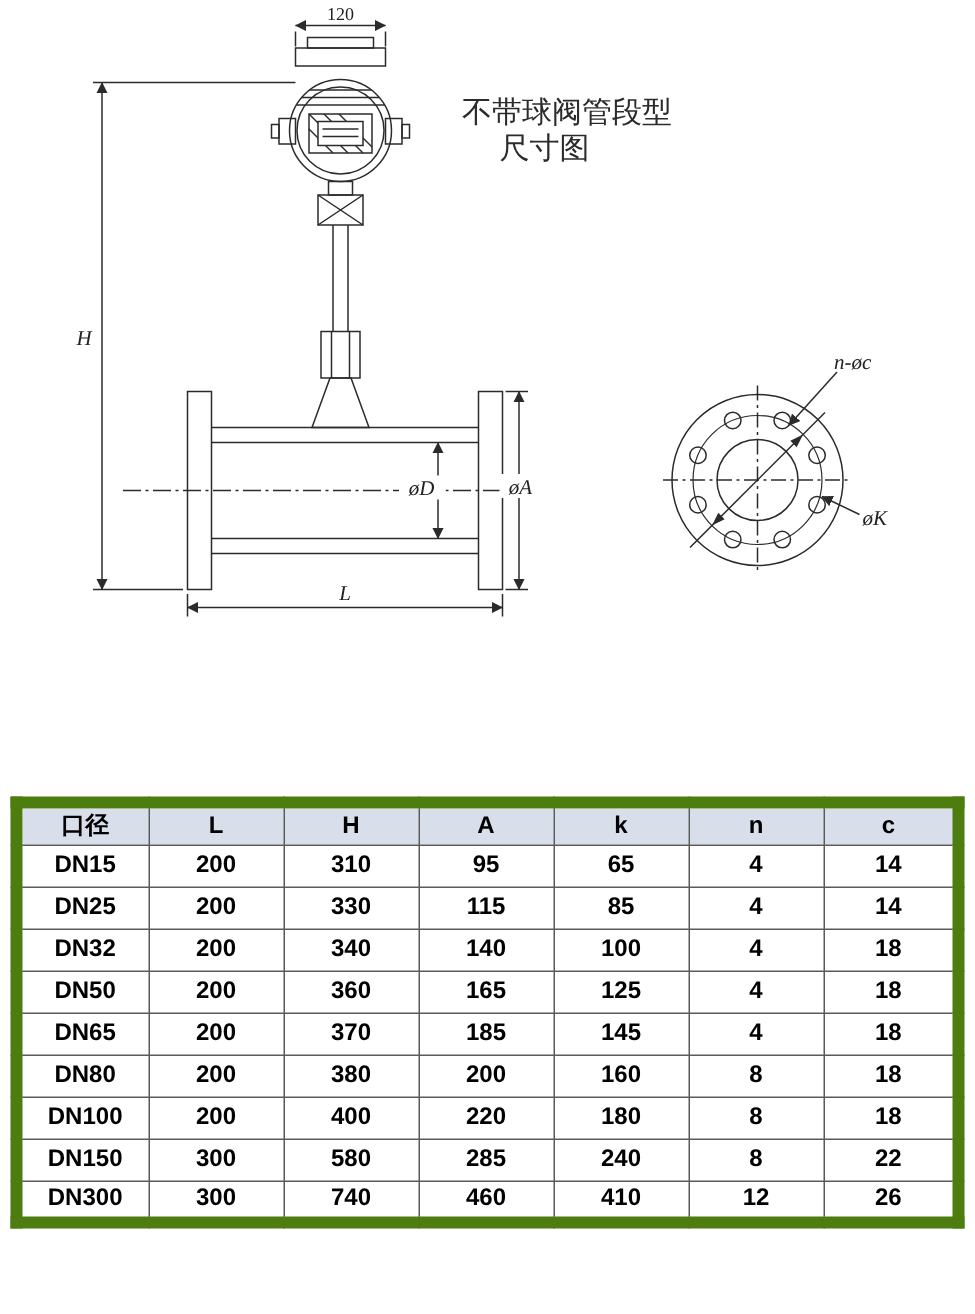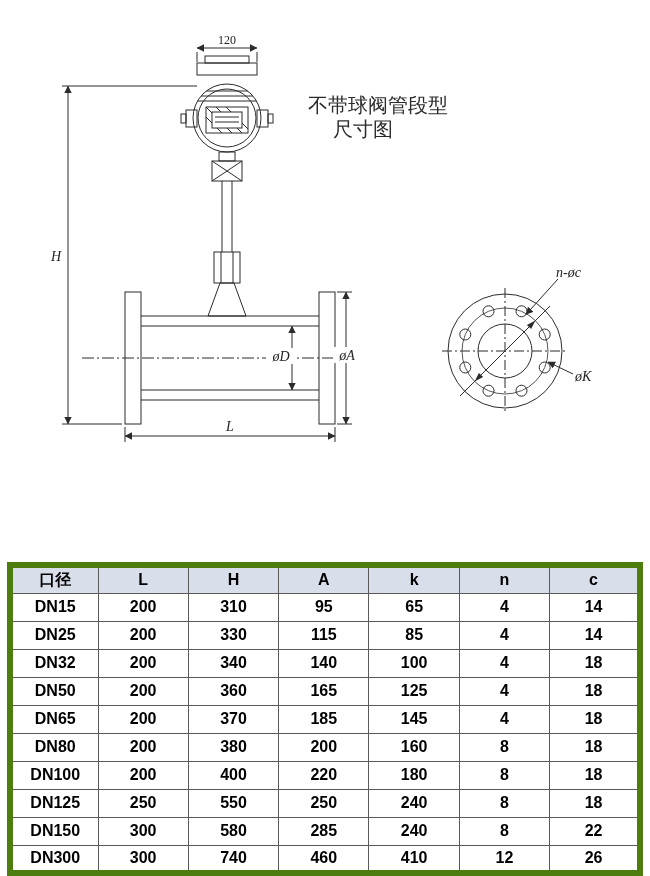--- a/index.html
+++ b/index.html
@@ -3,31 +3,31 @@
 <meta charset="utf-8">
 <style>
   * { box-sizing: border-box; }
   html, body { margin: 0; padding: 0; }
   body {
     width: 650px; height: 876px;
     background: #ffffff;
     font-family: "Liberation Sans", sans-serif;
   }
   .sheet { width: 650px; height: 876px; position: relative; background:#fff; }
-  .drawing-area { width: 650px; height: 530px; position: relative; margin-top: 31px; }
+  .drawing-area { width: 650px; height: 530px; position: relative; }
   svg { display:block; }
   .dim-text { font-family: "Liberation Serif", serif; font-style: italic; font-size: 14px; fill:#222; }
   .num-text { font-family: "Liberation Serif", serif; font-size: 12px; fill:#222; font-style: normal; }
   .title-text { font-family: "Liberation Sans", sans-serif; font-size: 20px; fill:#2b2b2b; }
   .table-wrap { padding: 1px 7px 4px 7px; }
   table {
     width: 100%;
     border-collapse: collapse;
     table-layout: fixed;
-    border: 6px solid #4d7c0f;
+    border: 8px solid #4d7c0f;
   }
   th, td {
     border: 1px solid #5a5a5a;
     text-align: center;
     vertical-align: middle;
     font-weight: bold;
     font-size: 16px;
     color: #000;
     height: 28px;
     padding: 0 2px;
@@ -254,29 +254,20 @@
           <tr>
             <td>DN100</td>
             <td>200</td>
             <td>400</td>
             <td>220</td>
             <td>180</td>
             <td>8</td>
             <td>18</td>
           </tr>
           <tr>
-            <td>DN125</td>
-            <td>250</td>
-            <td>550</td>
-            <td>250</td>
-            <td>240</td>
-            <td>8</td>
-            <td>18</td>
-          </tr>
-          <tr>
             <td>DN150</td>
             <td>300</td>
             <td>580</td>
             <td>285</td>
             <td>240</td>
             <td>8</td>
             <td>22</td>
           </tr>
           <tr>
             <td>DN300</td>

